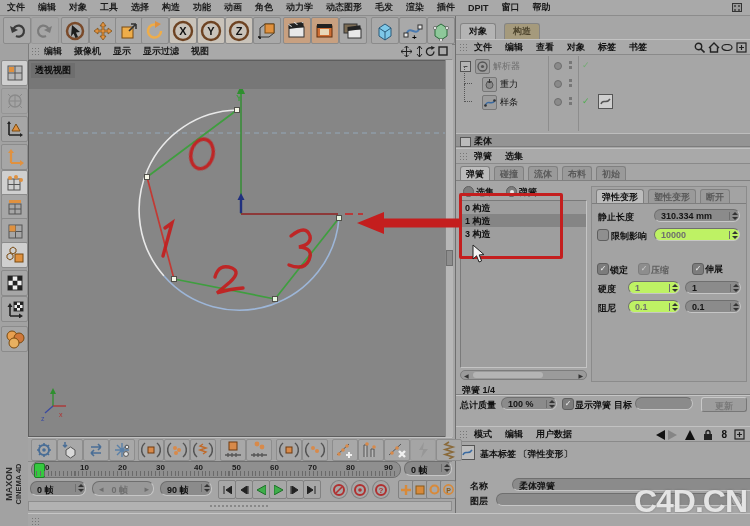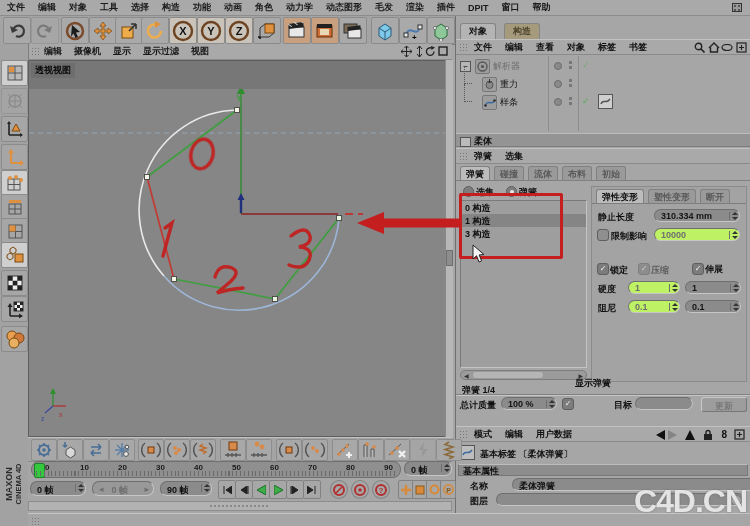--- a/index.html
+++ b/index.html
@@ -576,21 +576,21 @@
         <span>0.1</span><span class="step"></span>
       </div>
     </div>
 
     <div style="position:absolute;left:0;top:378px;width:295px;height:1px;background:#c6c6c6;border-top:1px solid #808080"></div>
     <div class="flabel" style="left:4px;top:383px">总计质量</div>
     <div class="field" style="left:45px;top:381px;width:56px">
       <span>100 %</span><span class="step"></span>
     </div>
     <div class="cbox" style="left:106px;top:382px">✓</div>
-    <div class="flabel" style="left:119px;top:361px">显示弹簧</div>
+    <div class="flabel" style="left:119px;top:383px">显示弹簧</div>
     <div class="flabel" style="left:158px;top:383px">目标</div>
     <div class="field" style="left:179px;top:381px;width:58px"></div>
     <div class="btn dis" style="left:245px;top:381px;width:46px">更新</div>
 
     <div class="menurow" style="top:410px">
       <span class="grip" style="top:3px"></span>
       <span>模式</span>
       <span>编辑</span>
       <span>用户数据</span>
       <span style="position:absolute;right:86px;top:3px">
@@ -620,22 +620,21 @@
             <rect x="1" y="1" width="9" height="9" fill="none" stroke="#222" stroke-width="1.2"></rect>
             <path d="M5.5 3 v5 M3 5.5 h5" stroke="#222" stroke-width="1.2"></path>
           </svg>
         </span>
     </div>
     <div style="position:absolute;left:4px;top:429px;width:15px;height:15px;background:#bdbdbd;border:1px solid #555;box-sizing:border-box;display:flex;align-items:center;justify-content:center">
       <svg width="11" height="11">
           <path d="M1 8 C3 2 6 9 10 3" fill="none" stroke="#3a6aa0" stroke-width="1.5"></path>
         </svg>
       </div>
-    <div class="flabel" style="left:24px;top:432px">基本标签 〔柔体弹簧〕</div>
-    <div class="secbar" style="top:448px">基本属性</div>
+    <div class="flabel" style="left:24px;top:432px">基本标签 〔弹性变形〕</div>
     <div class="flabel" style="left:14px;top:464px">名称</div>
     <div class="field" style="left:56px;top:462px;width:248px">
       <span>柔体弹簧</span>
     </div>
     <div class="flabel" style="left:14px;top:479px">图层</div>
     <div class="field" style="left:40px;top:477px;width:248px">
       <span></span>
       <span style="position:absolute;right:1px;top:1px;width:9px;height:9px;background:#a8a8a8;border-radius:50%;border:1px solid #777"></span>
     </div>
   </div>

